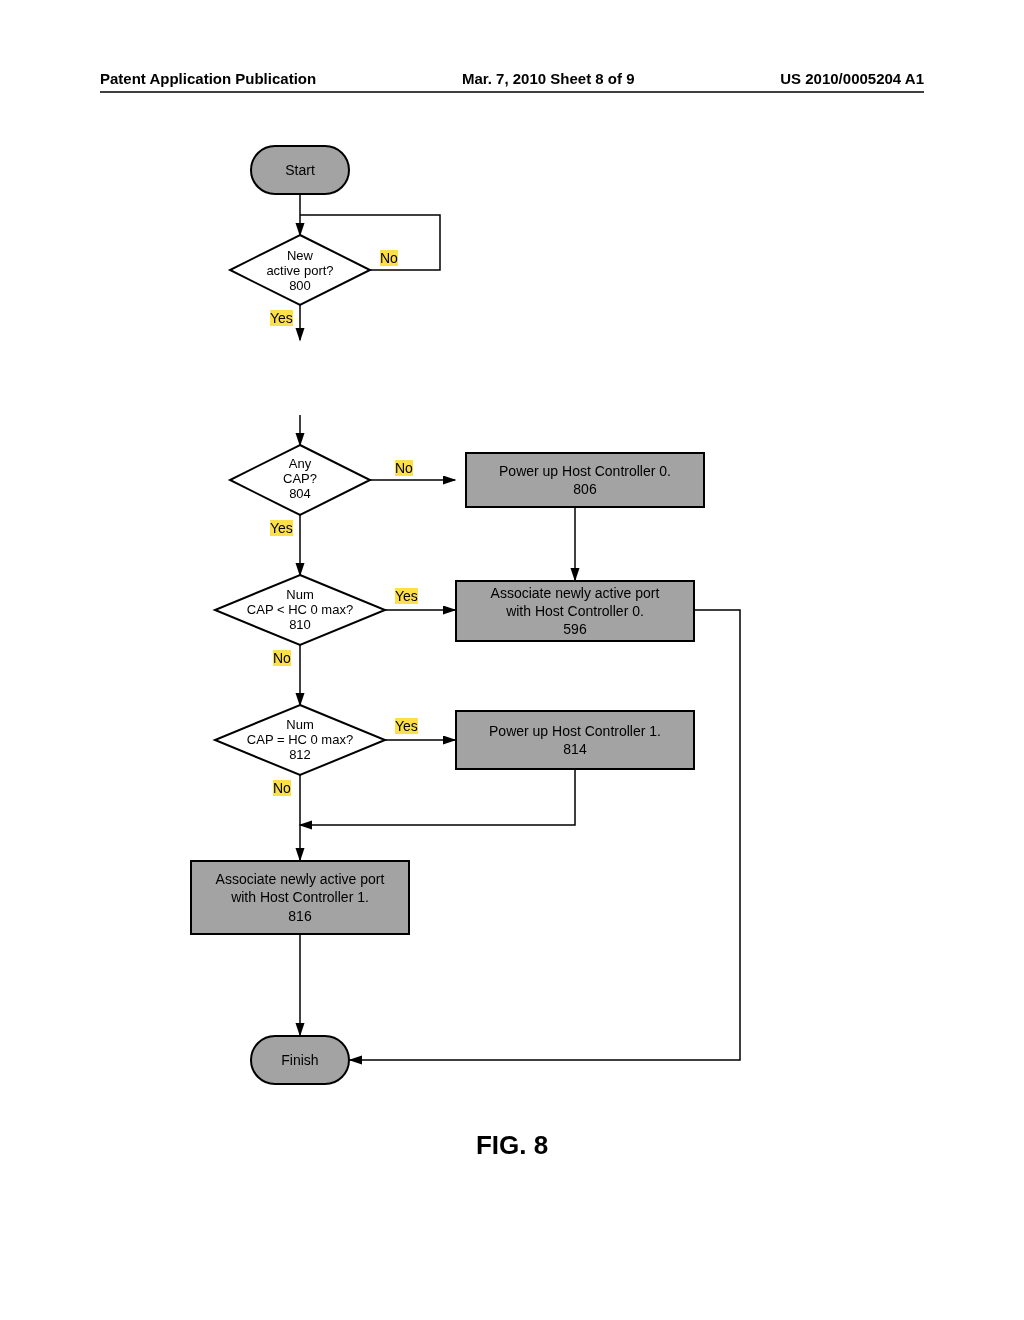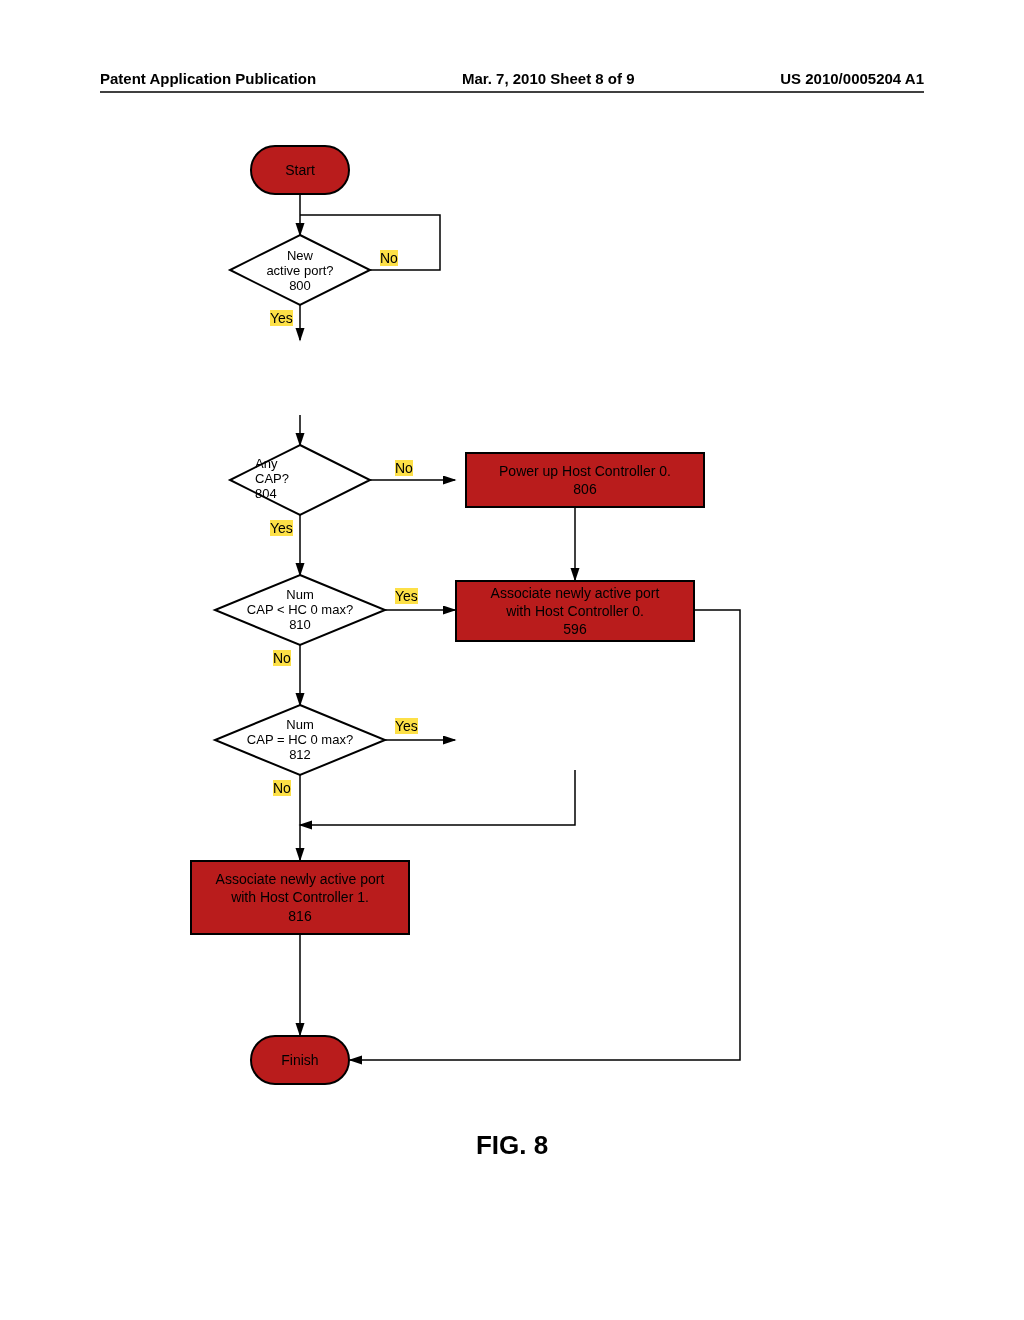--- a/index.html
+++ b/index.html
@@ -25,21 +25,21 @@
   .diagram {
     position: absolute;
     top: 140px;
     left: 0;
     width: 1024px;
     height: 1000px;
   }
   .node {
     position: absolute;
     border: 2px solid #000;
-    background: #b91c1c;
+    background: #a3a3a3;
     display: flex;
     flex-direction: column;
     align-items: center;
     justify-content: center;
     text-align: center;
     font-size: 14px;
     line-height: 1.3;
     padding: 4px;
   }
   .terminal {
@@ -126,21 +126,21 @@
 
   <div style="position:absolute; left:250px; top:108px; width:100px; text-align:center; font-size:13px;">
     <div>New</div>
     <div>active port?</div>
     <div>800</div>
   </div>
   <div class="label" style="left:380px; top:110px;">No</div>
   <div class="label" style="left:270px; top:170px;">Yes</div>
 
 
-  <div style="position:absolute; left:255px; top:316px; width:90px; font-size:13px;">
+  <div style="position:absolute; left:255px; top:316px; width:90px; text-align:center; font-size:13px;">
     <div>Any</div>
     <div>CAP?</div>
     <div>804</div>
   </div>
   <div class="label" style="left:395px; top:320px;">No</div>
   <div class="label" style="left:270px; top:380px;">Yes</div>
 
   <div class="node" style="left:455px; top:312px; width:240px; height:56px;margin-left:10px;">
     <div>Power up Host Controller 0.</div>
     <div>806</div>
@@ -161,20 +161,24 @@
   </div>
 
   <div style="position:absolute; left:235px; top:577px; width:130px; text-align:center; font-size:13px;">
     <div>Num</div>
     <div>CAP = HC 0 max?</div>
     <div>812</div>
   </div>
   <div class="label" style="left:395px; top:578px;">Yes</div>
   <div class="label" style="left:273px; top:640px;">No</div>
 
+  <div class="node" style="left:455px; top:570px; width:240px; height:60px;">
+    <div>Power up Host Controller 1.</div>
+    <div>814</div>
+  </div>
 
   <div class="node" style="left:190px; top:720px; width:220px; height:75px;">
     <div>Associate newly active port</div>
     <div>with Host Controller 1.</div>
     <div>816</div>
   </div>
 
   <div class="node terminal" style="left:250px; top:895px;align-items:center;">
     <span>Finish</span>
   </div>

